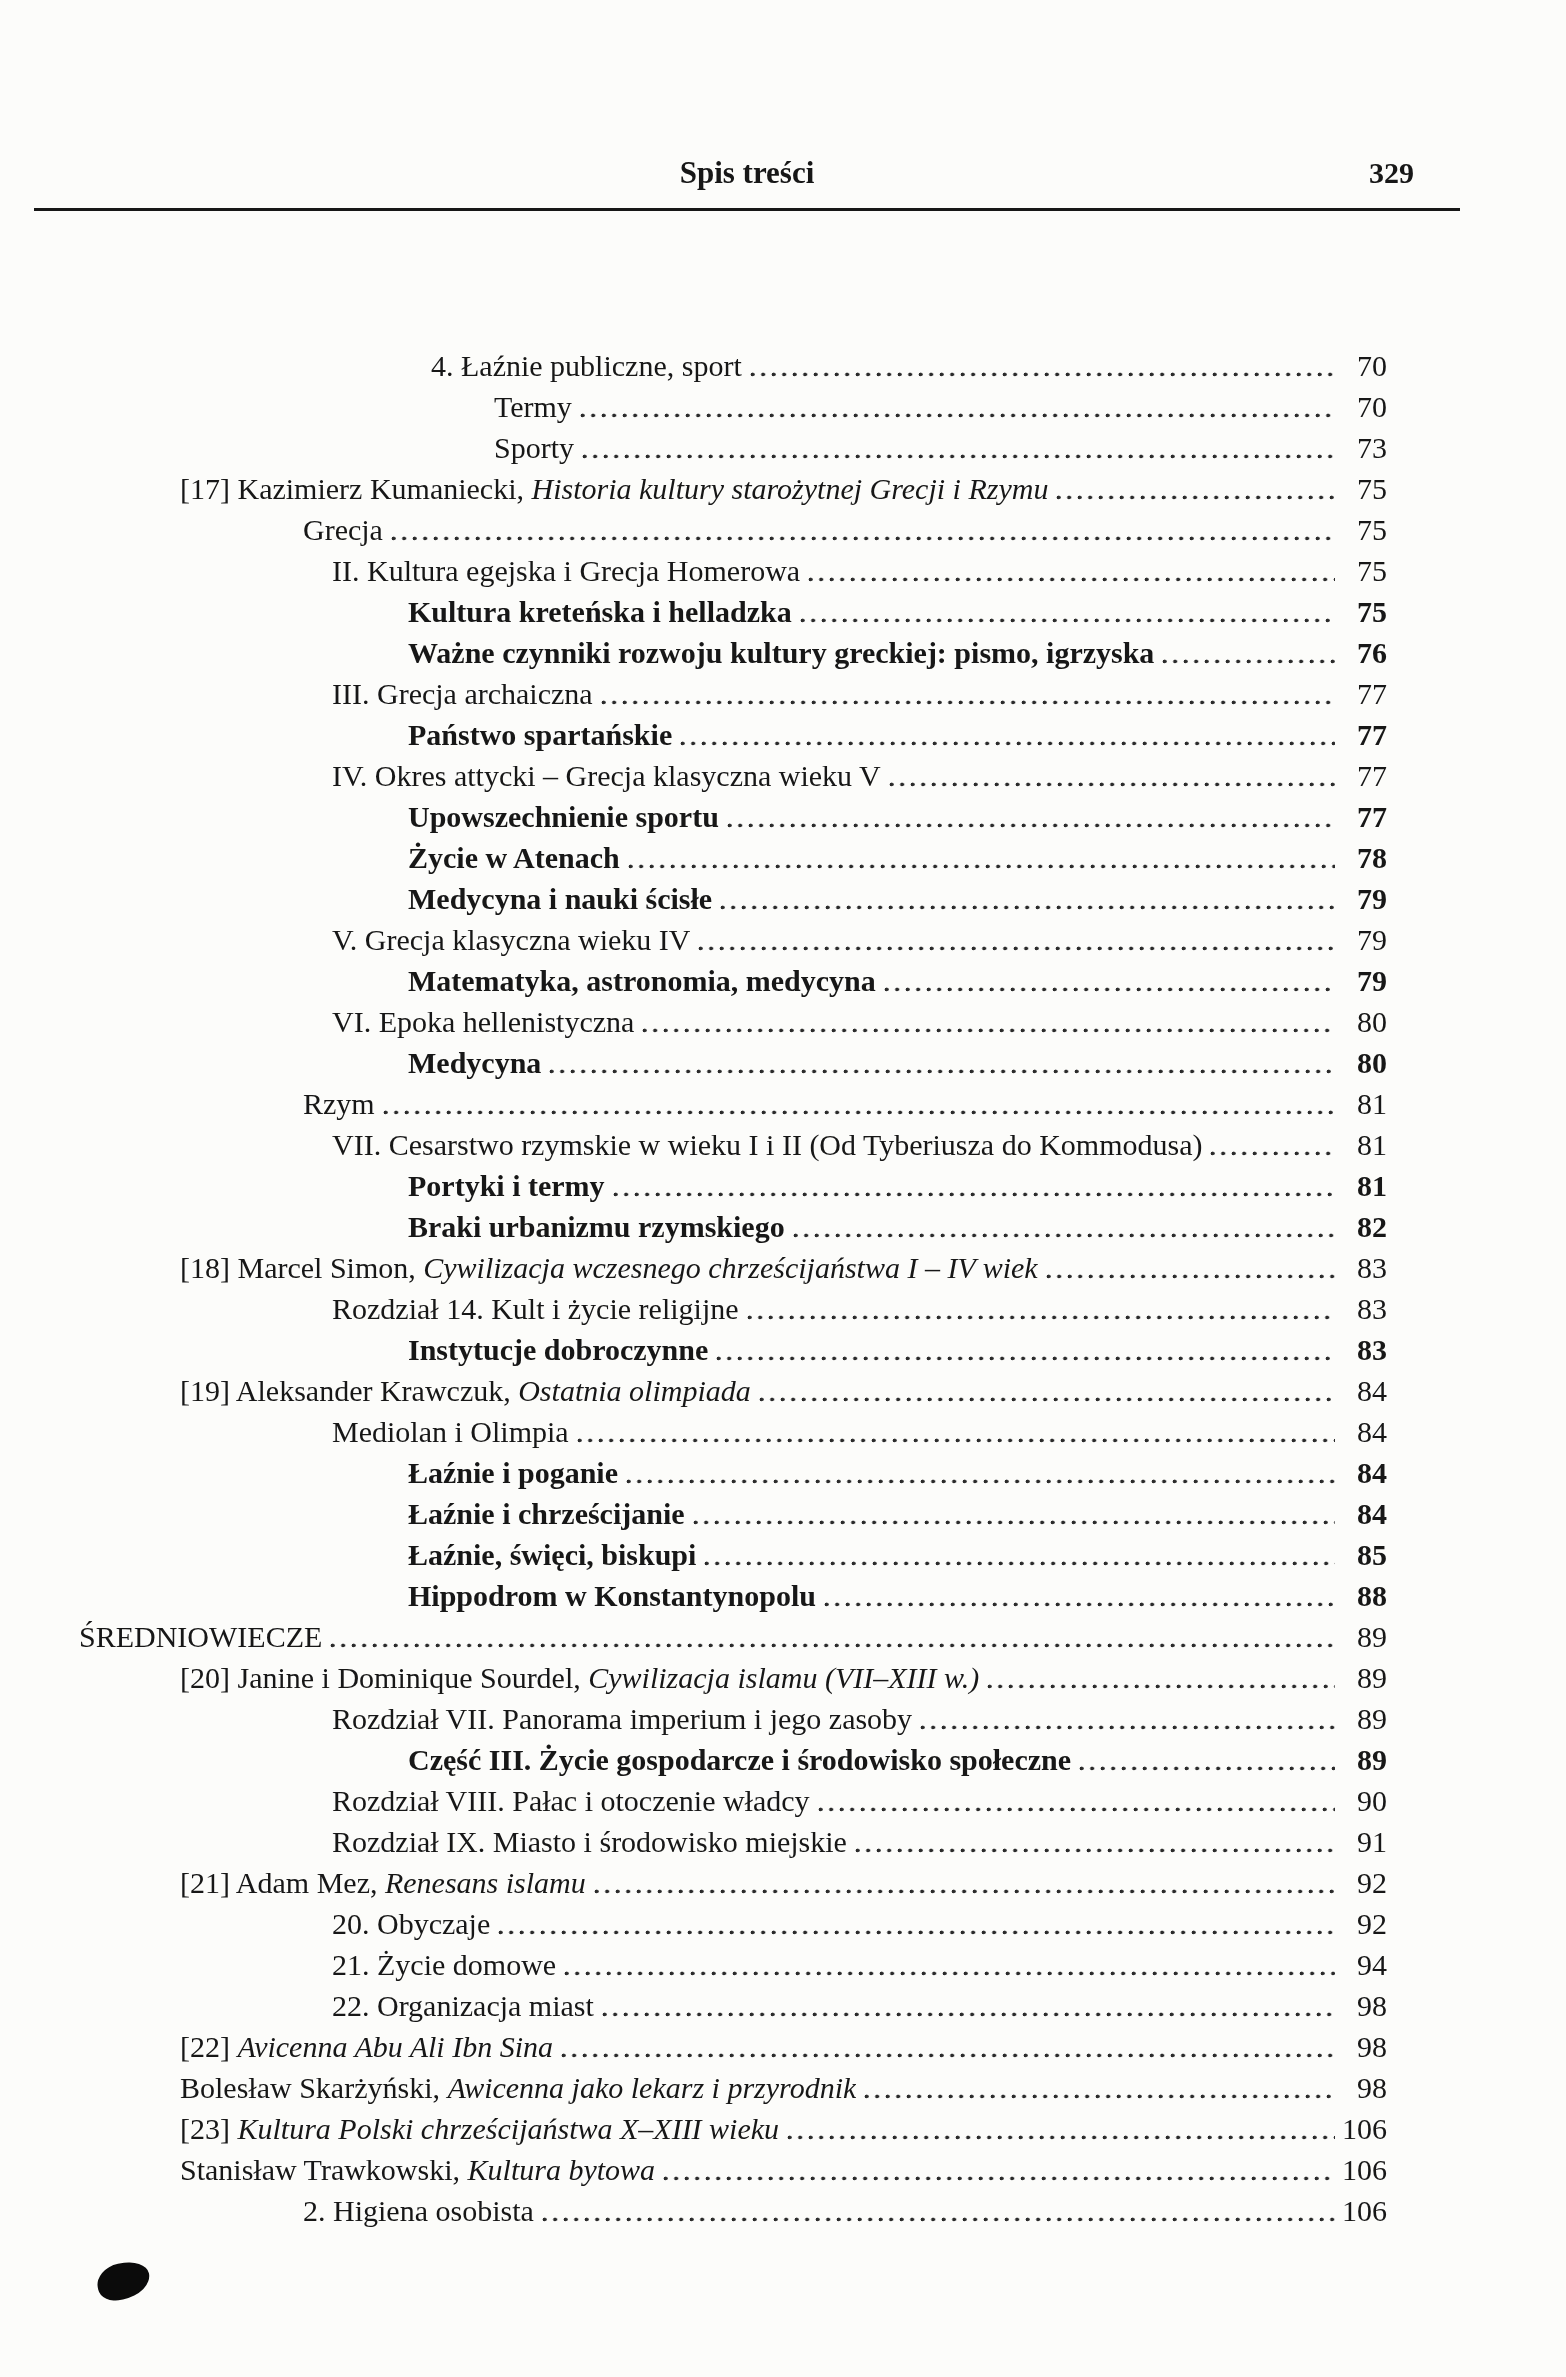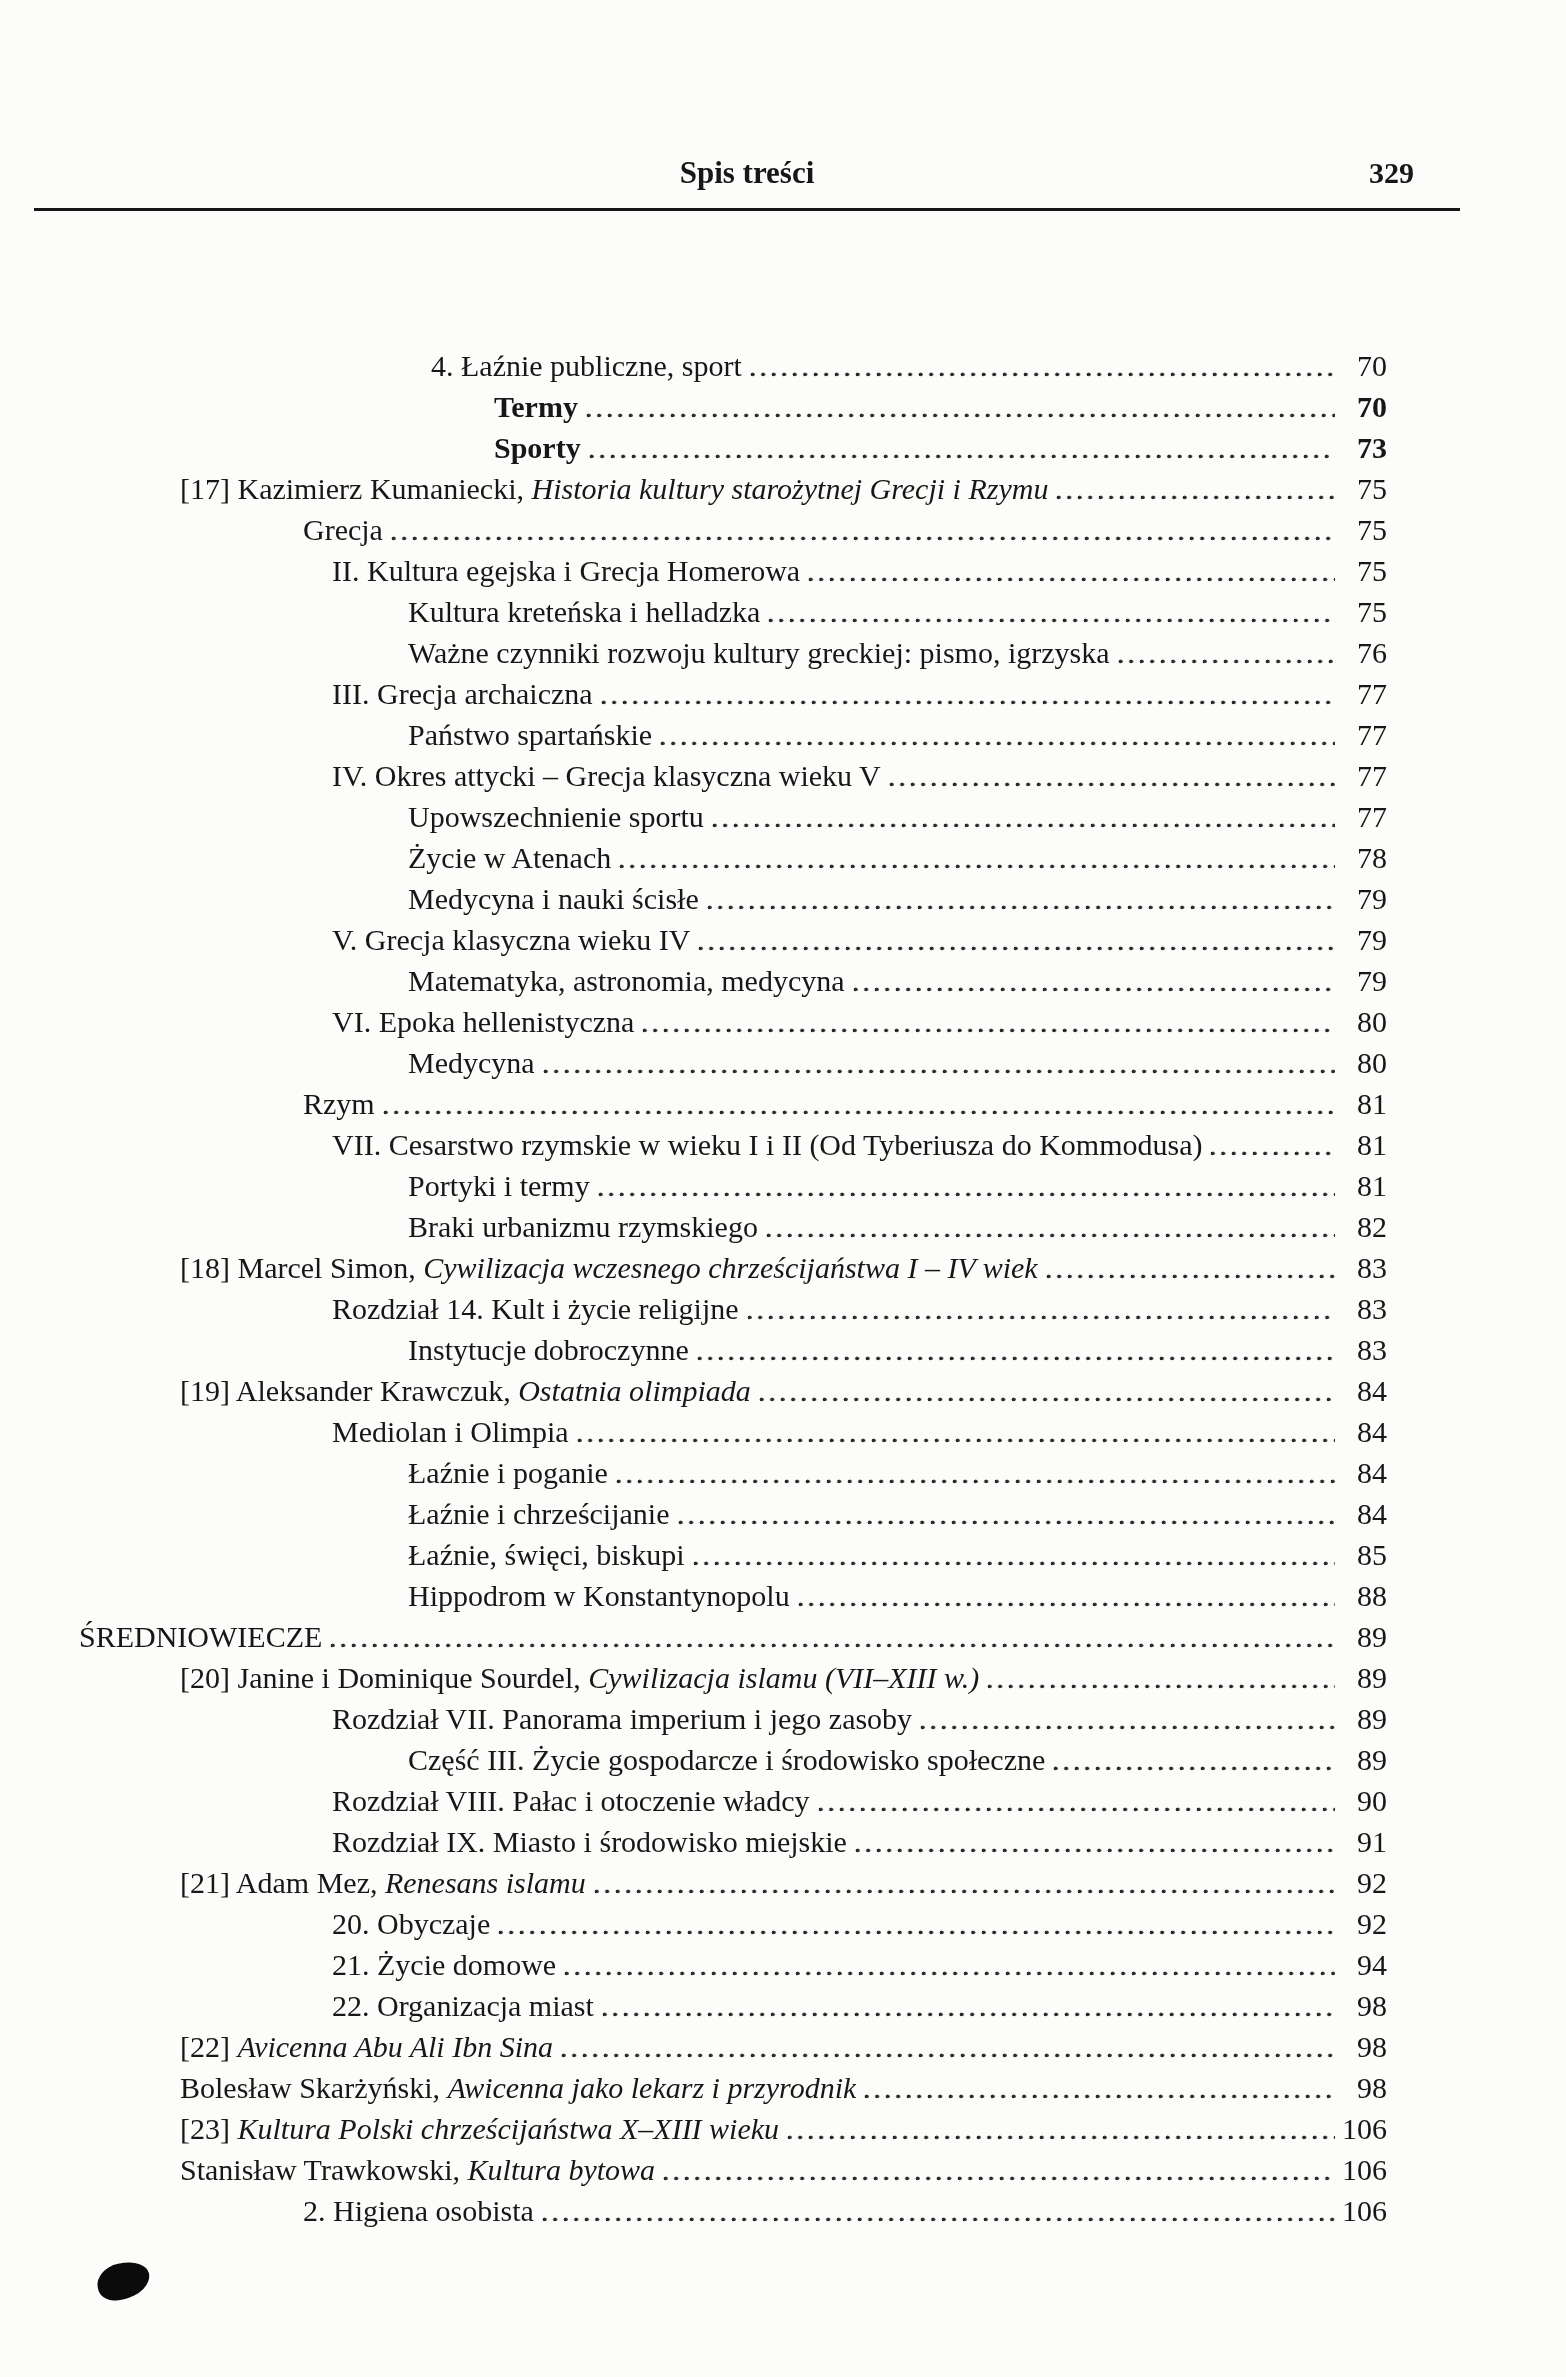--- a/index.html
+++ b/index.html
@@ -65,23 +65,23 @@
     align-items: baseline;
     height: 41px;
     line-height: 41px;
     font-size: 30px;
     white-space: nowrap;
   }
   .ind-0 { padding-left: 0; }
   .ind-1 { padding-left: 101px; align-items: flex-end; }
   .ind-2 { padding-left: 224px; }
   .ind-3 { padding-left: 253px; }
-  .ind-4 { padding-left: 329px; }
+  .ind-4 { padding-left: 329px; font-weight: bold; }
   .ind-5 { padding-left: 352px; }
-  .ind-6 { padding-left: 415px; font-weight: bold; }
+  .ind-6 { padding-left: 415px; }
 
   .txt {
     flex: 0 1 auto;
     overflow: hidden;
   }
   .it { font-style: italic; }
 
   .leader {
     flex: 1 0 17px;
     align-self: flex-end;

